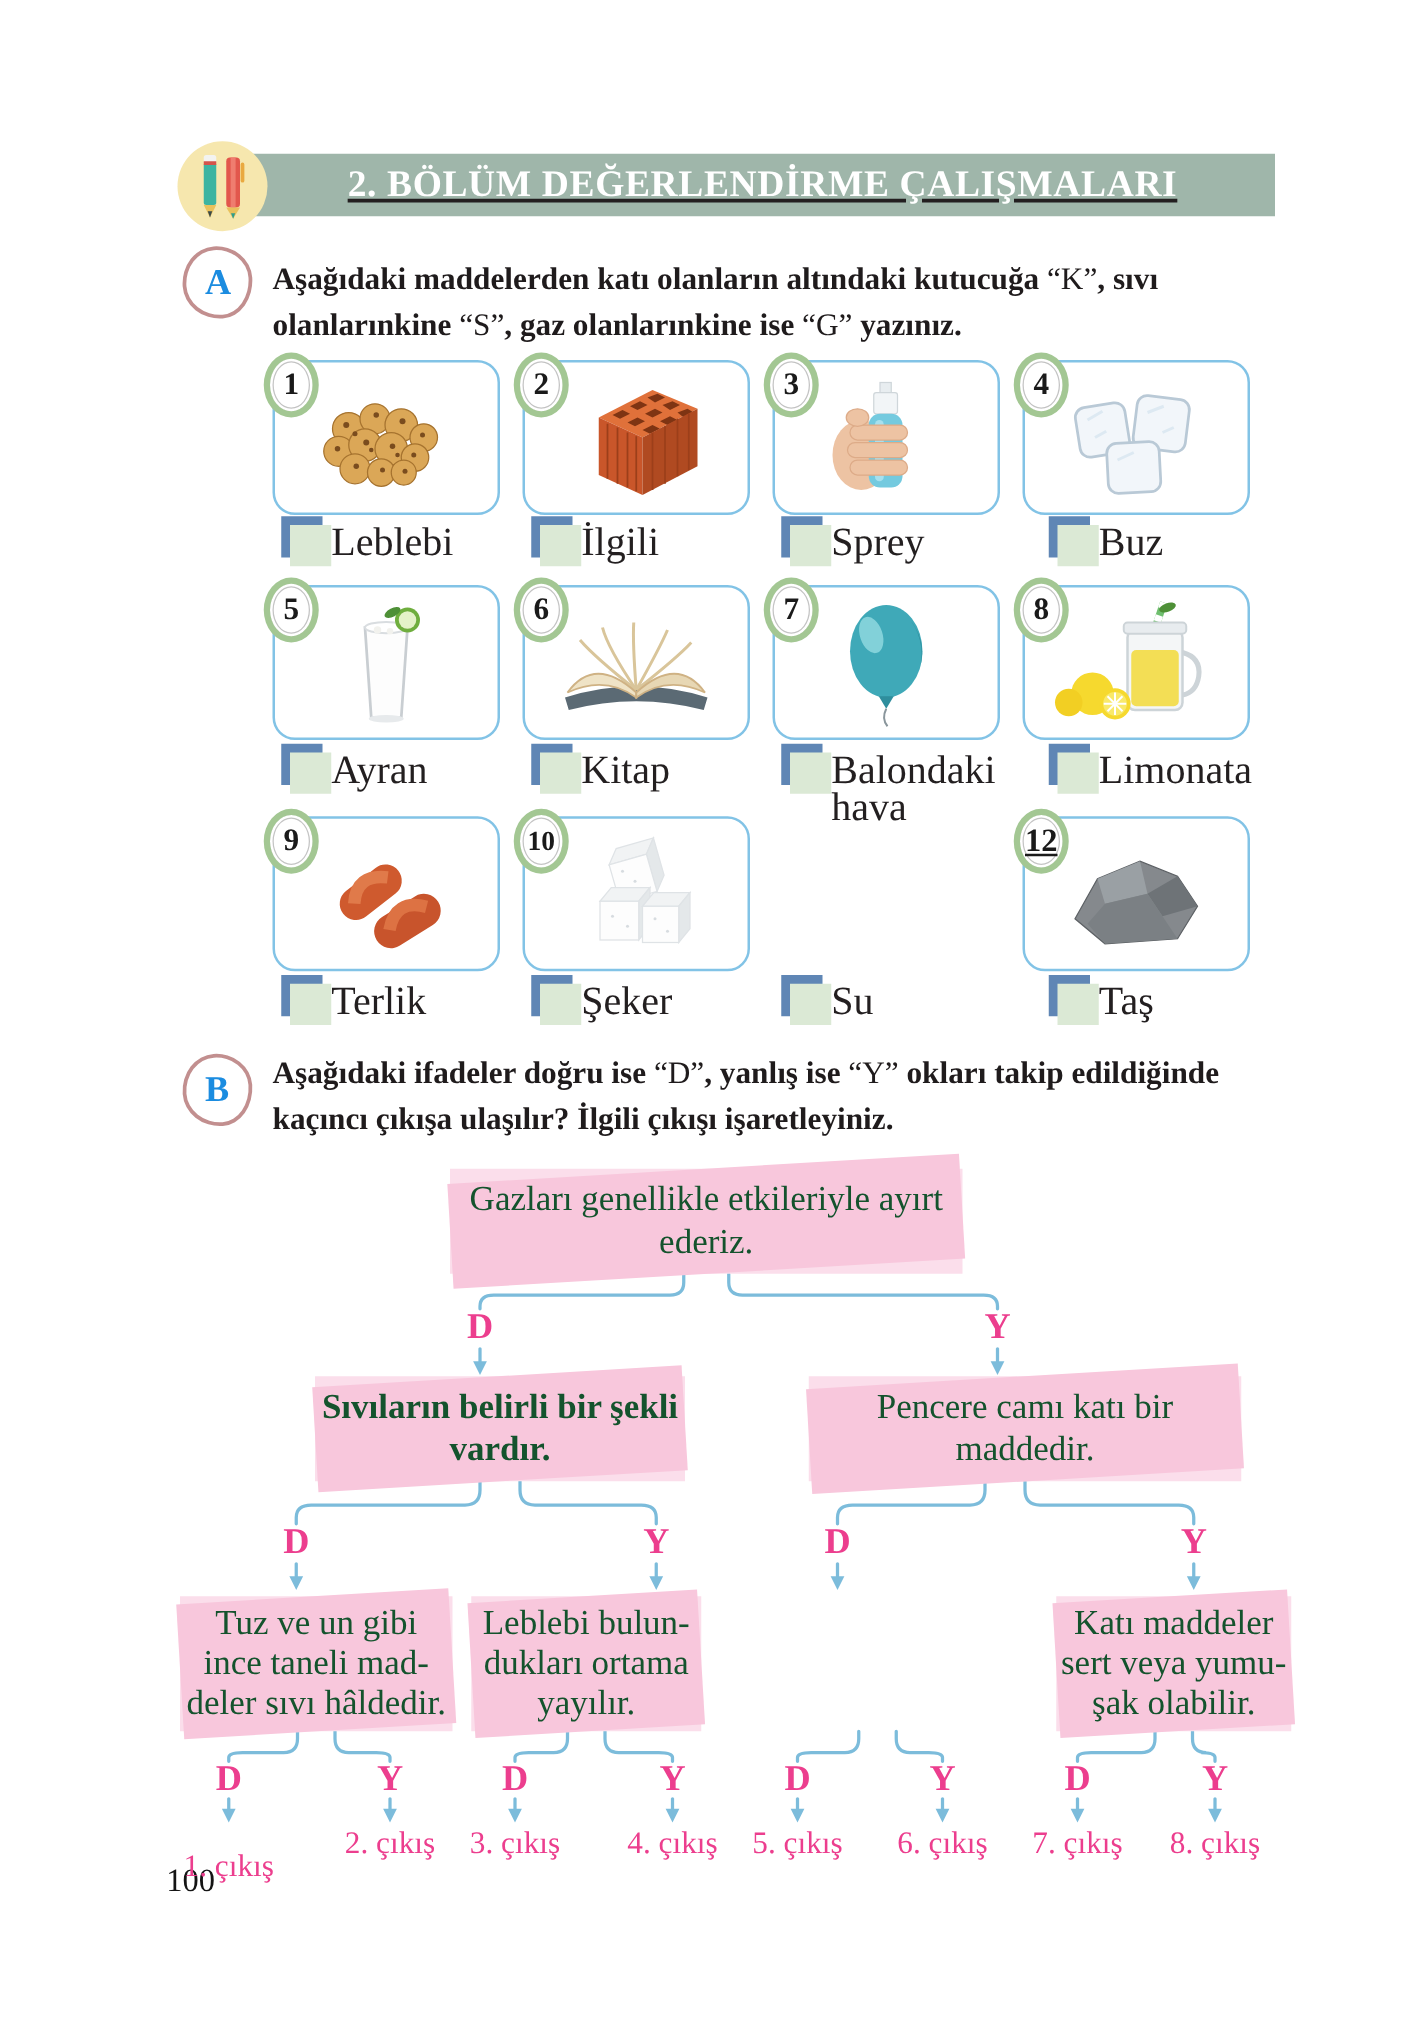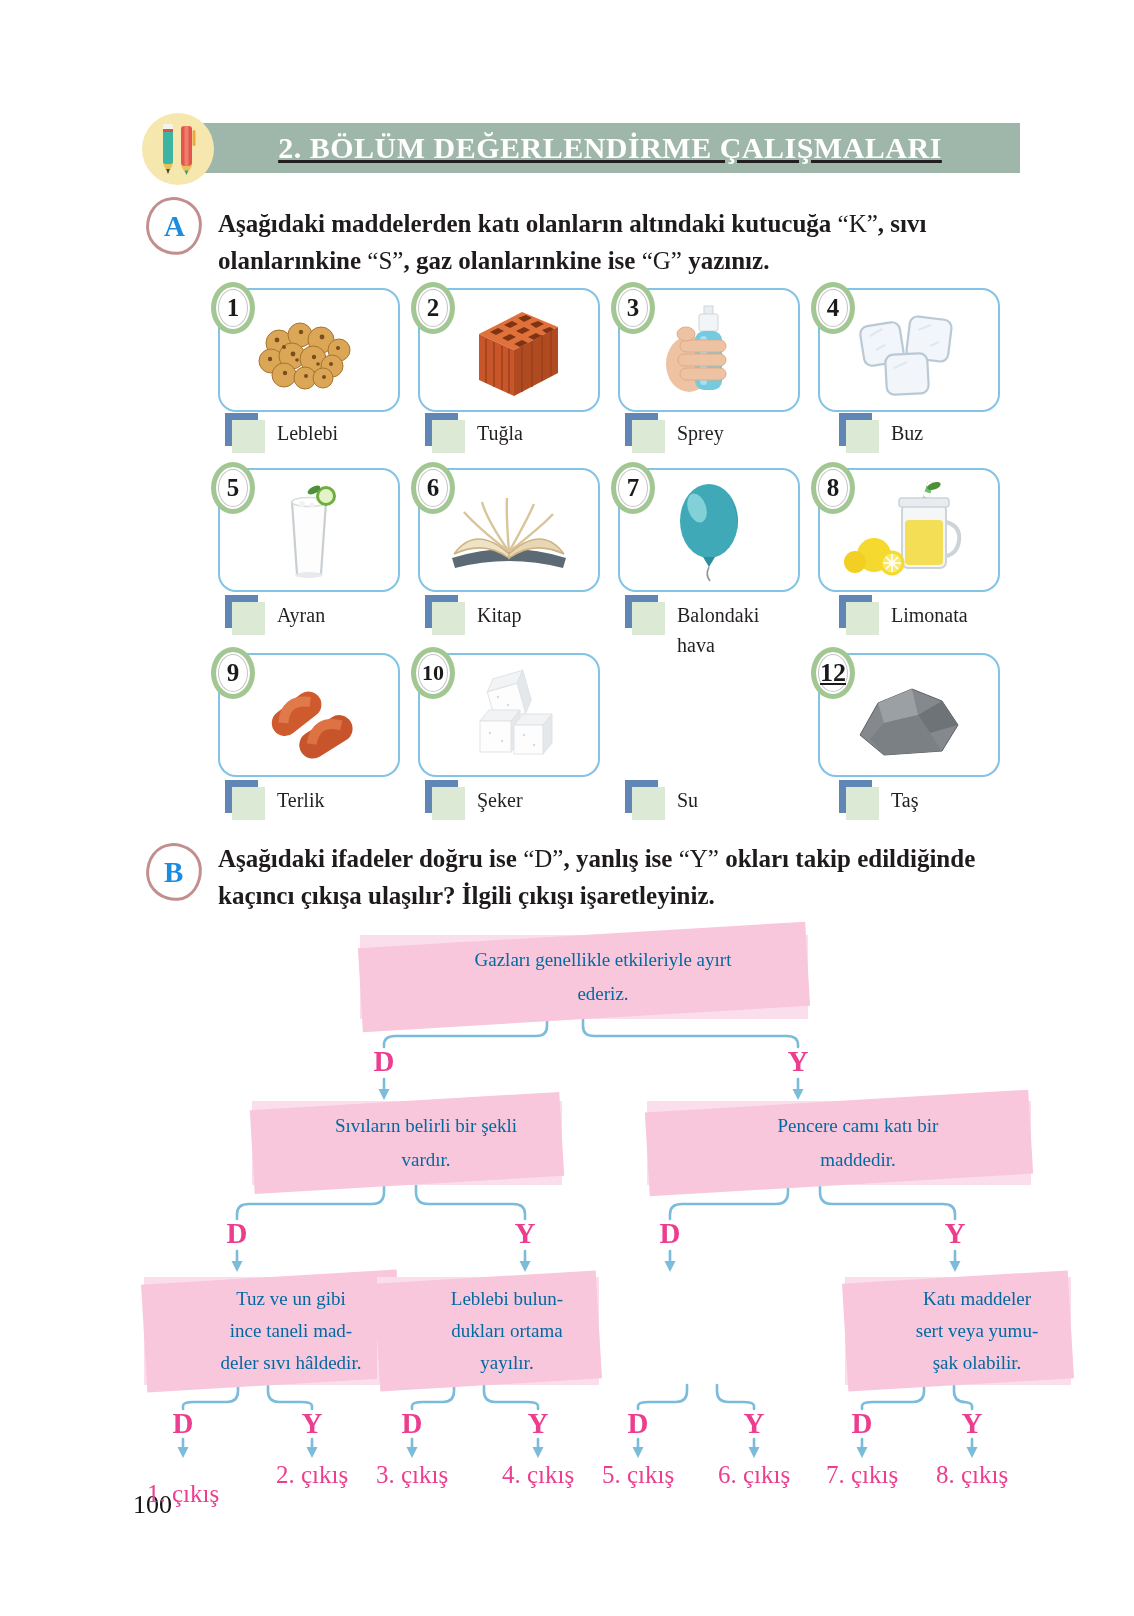--- a/index.html
+++ b/index.html
@@ -28,27 +28,27 @@
         border-radius:18px;display:flex;align-items:center;justify-content:center;}
   .num-badge{position:absolute;left:-9px;top:-8px;width:34px;height:42px;background:#fff;
              border:5px solid #a3c793;border-radius:50%;
              box-shadow:inset 0 0 0 2px #fff, inset 0 0 0 3px #c4c4c4;
              display:flex;align-items:center;justify-content:center;
              font-size:25px;font-weight:bold;color:#1a1a1a;z-index:3;}
   .lblrow{position:absolute;display:flex;align-items:flex-start;}
   .cbx{position:relative;width:33px;height:33px;margin-top:2px;flex:0 0 auto;}
   .cbx::before{content:"";position:absolute;left:-7px;top:-7px;width:33px;height:33px;background:#5f86b5;}
   .cbx::after{content:"";position:absolute;left:0;top:0;width:33px;height:33px;background:#dbe9d5;}
-  .item-label{margin-left:12px;font-size:20px;line-height:30px;white-space:pre-line;color:#231f20;}
+  .item-label{margin-left:0;font-size:32px;line-height:30px;white-space:pre-line;color:#231f20;}
 
   
   .flow{position:absolute;left:0;top:925px;width:1134px;height:620px;}
   .flow svg.wires{position:absolute;left:0;top:0;z-index:1;}
   .pbox{position:absolute;background:#fbdeeb;display:flex;align-items:center;justify-content:center;
-        text-align:center;font-size:19px;line-height:34px;white-space:pre-line;z-index:2;color:#0369a1;padding-left:38px;}
+        text-align:center;font-size:28px;line-height:34px;white-space:pre-line;z-index:2;color:#14532d;}
   .pbox::before{content:"";position:absolute;inset:0;background:#f8c7dc;transform:rotate(-3.4deg);z-index:-1;}
   .dy{position:absolute;transform:translateX(-50%);color:#ec3e8e;font-size:29px;font-weight:bold;
       line-height:28px;z-index:2;}
   .exit{position:absolute;transform:translateX(-50%);color:#ec3e8e;font-size:25px;white-space:nowrap;z-index:2;}
   .pagenum{position:absolute;left:133px;top:1490px;font-size:26px;color:#141414;}
 </style>
 </head>
 <body>
 
 <div class="page">
@@ -175,21 +175,21 @@
       </g>
     </svg>
   </div>
 
   <div class="lblrow" style="left:232px;top:418px;">
     <div class="cbx"></div>
     <div class="item-label">Leblebi</div>
   </div>
   <div class="lblrow" style="left:432px;top:418px;">
     <div class="cbx"></div>
-    <div class="item-label">Tuğla</div>
+    <div class="item-label">İlgili</div>
   </div>
   <div class="lblrow" style="left:632px;top:418px;">
     <div class="cbx"></div>
     <div class="item-label">Sprey</div>
   </div>
   <div class="lblrow" style="left:846px;top:418px;">
     <div class="cbx"></div>
     <div class="item-label">Buz</div>
   </div>
 
@@ -396,21 +396,21 @@
           <polygon points="532.5,522 543.5,522 538,533"></polygon>
         <polygon points="632.5,522 643.5,522 638,533"></polygon>
           <polygon points="748.5,522 759.5,522 754,533"></polygon>
         <polygon points="856.5,522 867.5,522 862,533"></polygon>
           <polygon points="966.5,522 977.5,522 972,533"></polygon>
       </g>
     </svg>
 
     <div class="pbox" style="left:360px;top:10px;width:410px;height:84px;">Gazları genellikle etkileriyle ayırt
 ederiz.</div>
-    <div class="pbox" style="left:252px;top:176px;width:272px;height:84px;">Sıvıların belirli bir şekli
+    <div class="pbox" style="left:252px;top:176px;width:296px;height:84px;font-weight:bold;">Sıvıların belirli bir şekli
 vardır.</div>
     <div class="pbox" style="left:647px;top:176px;width:346px;height:84px;">Pencere camı katı bir
 maddedir.</div>
     <div class="pbox" style="left:144px;top:352px;width:218px;height:108px;line-height:32px;">Tuz ve un gibi
 ince taneli mad-
 deler sıvı hâldedir.</div>
     <div class="pbox" style="left:377px;top:352px;width:184px;height:108px;line-height:32px;">Leblebi bulun-
 dukları ortama
 yayılır.</div>
     <div class="pbox" style="left:845px;top:352px;width:188px;height:108px;line-height:32px;">Katı maddeler

